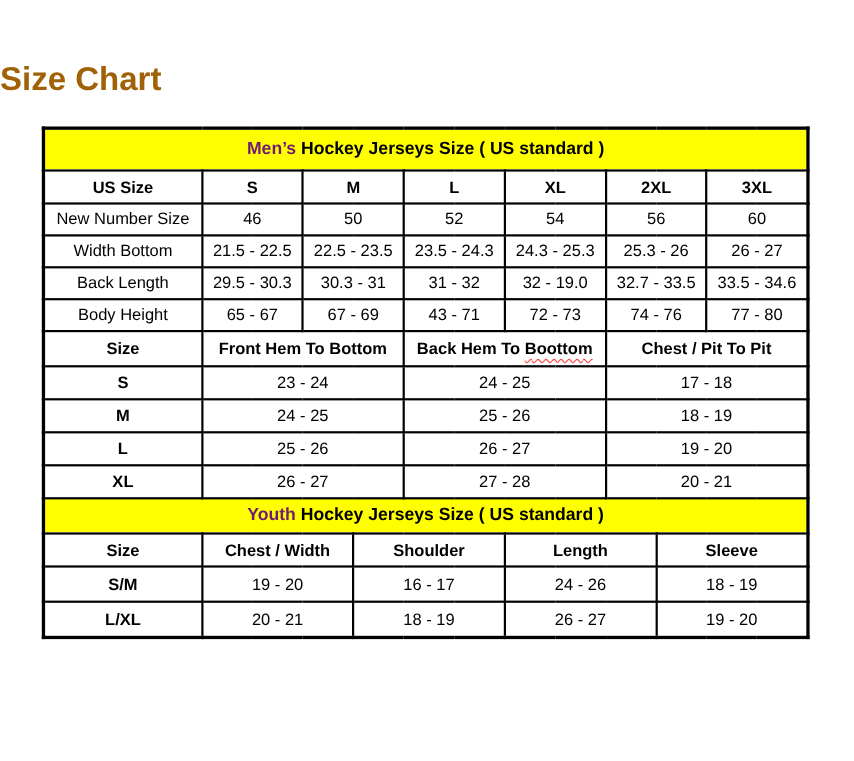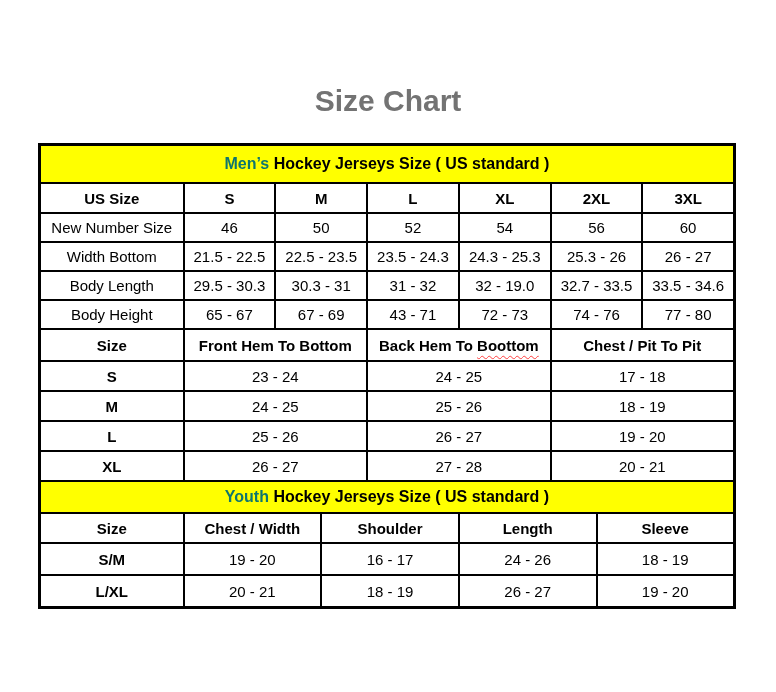--- a/index.html
+++ b/index.html
@@ -2,24 +2,23 @@
 <html><head>
 <meta charset="utf-8">
 <style>
   html, body { margin: 0; padding: 0; background: #ffffff; }
   body {
     width: 776px; height: 692px; overflow: hidden;
     font-family: "Liberation Sans", "DejaVu Sans", sans-serif;
     color: #000;
   }
   .title {
-    margin: 0; padding-top: 84px; margin-bottom: 25px;
-    text-align: center;
+    margin: 0; padding-top: 56px; margin-bottom: 25px;
     font-size: 30px; line-height: 34px; font-weight: bold;
-    color: #737373;
+    color: #a16207;
     letter-spacing: 0px;
   }
   table.size-chart {
     border-collapse: collapse;
     table-layout: fixed;
     margin-left: 38px;
     width: 695px;
     border: 3px solid #000;
   }
   table.size-chart td {
@@ -38,21 +37,21 @@
     height: 36px;
   }
   tr.band-sm td { height: 30px; }
   tr.head td { font-weight: bold; height: 28px; }
   tr.h-women td { height: 30px; }
   tbody.mens  tr.gen td { height: 27px; }
   tbody.women tr.gen td { height: 28px; }
   tbody.youth tr.gen td { height: 30px; }
   tbody.reg-lbl  td.lbl { font-weight: normal; }
   tbody.bold-lbl td.lbl { font-weight: bold; }
-  .hl { color: #0f766e; }
+  .hl { color: #701a75; }
   .sq {
     text-decoration-line: underline;
     text-decoration-style: wavy;
     text-decoration-color: #ff4040;
     text-decoration-thickness: 1px;
     text-underline-offset: 4px;
   }
 </style>
 </head>
 <body>
@@ -104,21 +103,21 @@
         <tr class="gen">
           <td class="lbl">Width Bottom</td>
           <td colspan="2">21.5 - 22.5</td>
           <td colspan="2">22.5 - 23.5</td>
           <td colspan="2">23.5 - 24.3</td>
           <td colspan="2">24.3 - 25.3</td>
           <td colspan="2">25.3 - 26</td>
           <td colspan="2">26 - 27</td>
         </tr>
         <tr class="gen">
-          <td class="lbl">Body Length</td>
+          <td class="lbl">Back Length</td>
           <td colspan="2">29.5 - 30.3</td>
           <td colspan="2">30.3 - 31</td>
           <td colspan="2">31 - 32</td>
           <td colspan="2">32 - 19.0</td>
           <td colspan="2">32.7 - 33.5</td>
           <td colspan="2">33.5 - 34.6</td>
         </tr>
         <tr class="gen">
           <td class="lbl">Body Height</td>
           <td colspan="2">65 - 67</td>

